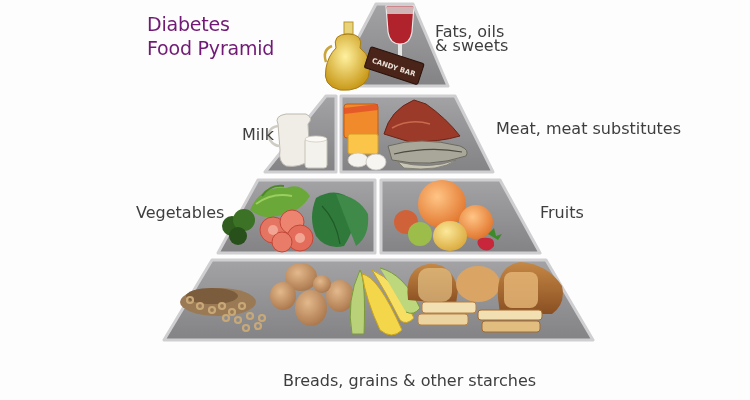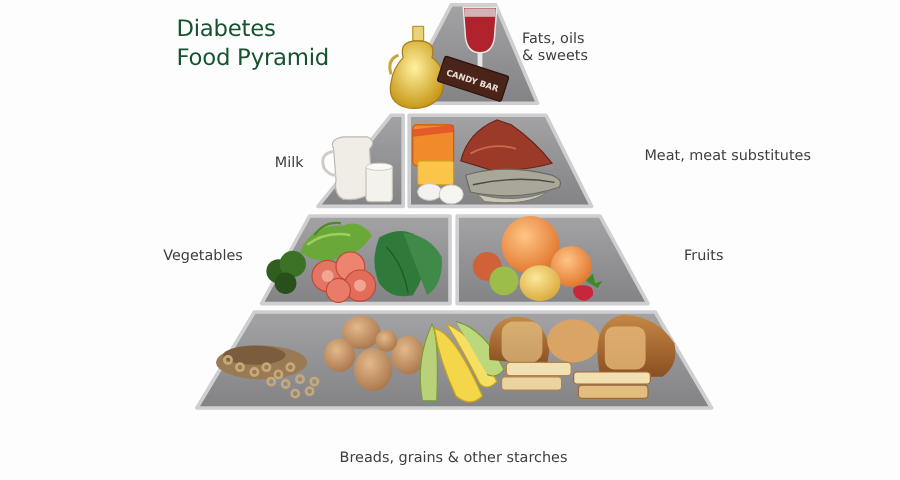--- a/index.html
+++ b/index.html
@@ -1,18 +1,18 @@
 <!DOCTYPE html>
 <html><head>
 <meta charset="utf-8">
 <style>
   html, body { margin: 0; padding: 0; }
   body { width: 750px; height: 400px; background: #fdfdfd; position: relative; overflow: hidden; font-family: "DejaVu Sans", sans-serif; color: #3a3a3a; }
-  .title { position: absolute; left: 147px; top: 12px; font-size: 19px; line-height: 24px; color: #14532d; letter-spacing: -0.2px; }
-  .label { position: absolute; font-size: 12px; line-height: 14px; color: #3e3e3e; }
+  .title { position: absolute; left: 147px; top: 12px; font-size: 19px; line-height: 24px; color: #701a75; letter-spacing: -0.2px; }
+  .label { position: absolute; font-size: 16px; line-height: 14px; color: #3e3e3e; }
   svg.pyr { position: absolute; left: 0; top: 0; }
 </style>
 </head>
 <body>
 
 <div class="title">
   <div>Diabetes</div>
   <div>Food Pyramid</div>
 </div>
 
@@ -187,19 +187,19 @@
     <rect x="418" y="314" width="50" height="11" rx="3" fill="#ecd4a0" stroke="#b48246" stroke-width="1"></rect>
     <rect x="478" y="310" width="64" height="10" rx="3" fill="#f2dfb2" stroke="#a06a30" stroke-width="1"></rect>
     <rect x="482" y="321" width="58" height="11" rx="3" fill="#e2bd80" stroke="#a06a30" stroke-width="1"></rect>
   </g>
 </svg>
 
 <div class="label" style="left:435px; top:25px;">
   <div>Fats, oils</div>
   <div>&amp; sweets</div>
 </div>
-<div class="label" style="left:229px; top:128px;">Milk</div>
-<div class="label" style="left:496px; top:122px;margin-left:41px;">
+<div class="label" style="left:242px; top:128px;">Milk</div>
+<div class="label" style="left:496px; top:122px;">
   <div>Meat, meat substitutes</div>
 </div>
 <div class="label" style="left:136px; top:206px;">Vegetables</div>
-<div class="label" style="left:540px; top:206px;margin-left:30px;">Fruits</div>
+<div class="label" style="left:540px; top:206px;">Fruits</div>
 <div class="label" style="left:283px; top:374px;">Breads, grains &amp; other starches</div>
 
 </body></html>

